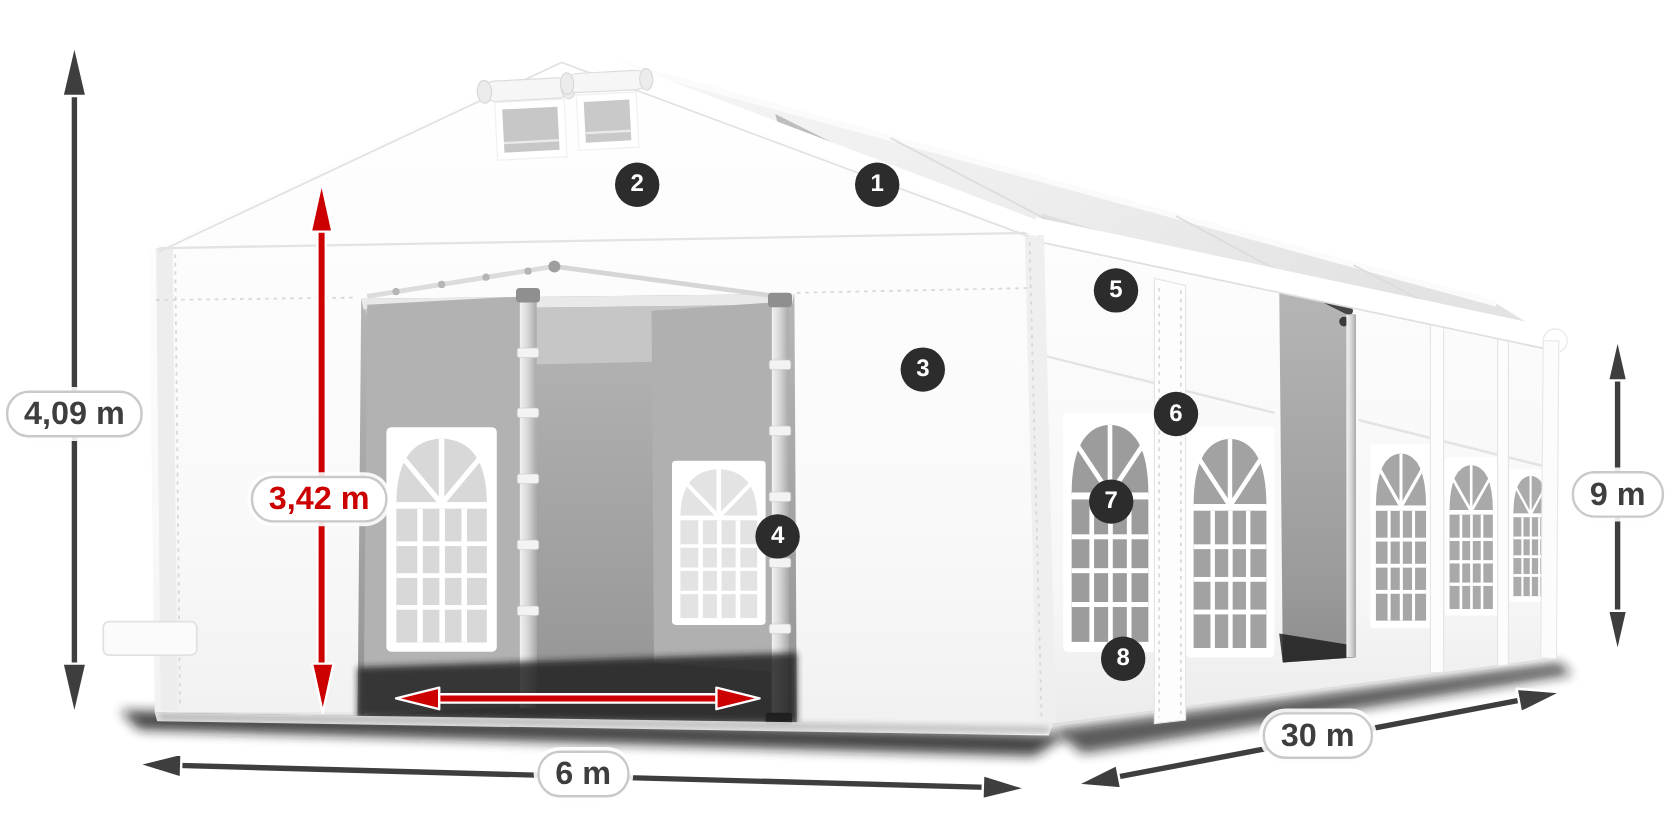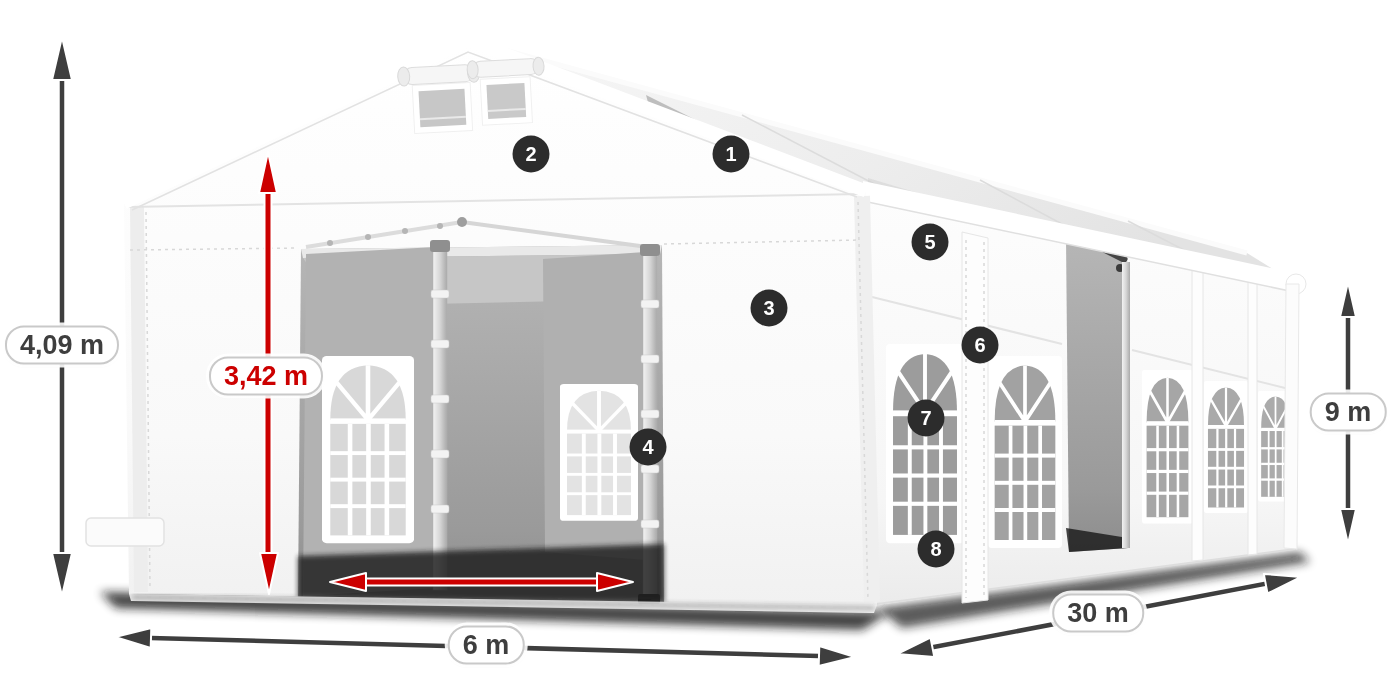--- a/index.html
+++ b/index.html
@@ -11,21 +11,21 @@
   .pill{
     position:absolute;transform:translate(-50%,-50%);
     background:var(--label-bg,#fff);
     border:2px solid var(--label-border,#c9c9c9);
     border-radius:19px;padding:1px 13px 2px 13px;
     font-weight:bold;font-size:27px;line-height:32px;
     color:var(--dimension-dark,#3e3e3e);
     box-shadow:0 0 0 3px rgba(255,255,255,.9), 0 1px 3px rgba(0,0,0,.18);
     white-space:nowrap;z-index:5;
   }
-  .pill.red{color:var(--accent-red,#cc0000);}
+  .pill.red{color:var(--accent-red,#cc0000);margin-top:40px;}
   .badge{
     position:absolute;transform:translate(-50%,-50%);
     width:37px;height:37px;border-radius:50%;
     background:var(--badge-bg,#2c2c2c);color:var(--badge-text,#fff);
     font-weight:bold;font-size:20px;
     display:flex;align-items:center;justify-content:center;
     z-index:4;cursor:pointer;
   }
   
   .cas{stroke:#ffffff;fill:none;stroke-width:9;stroke-linecap:round;}

